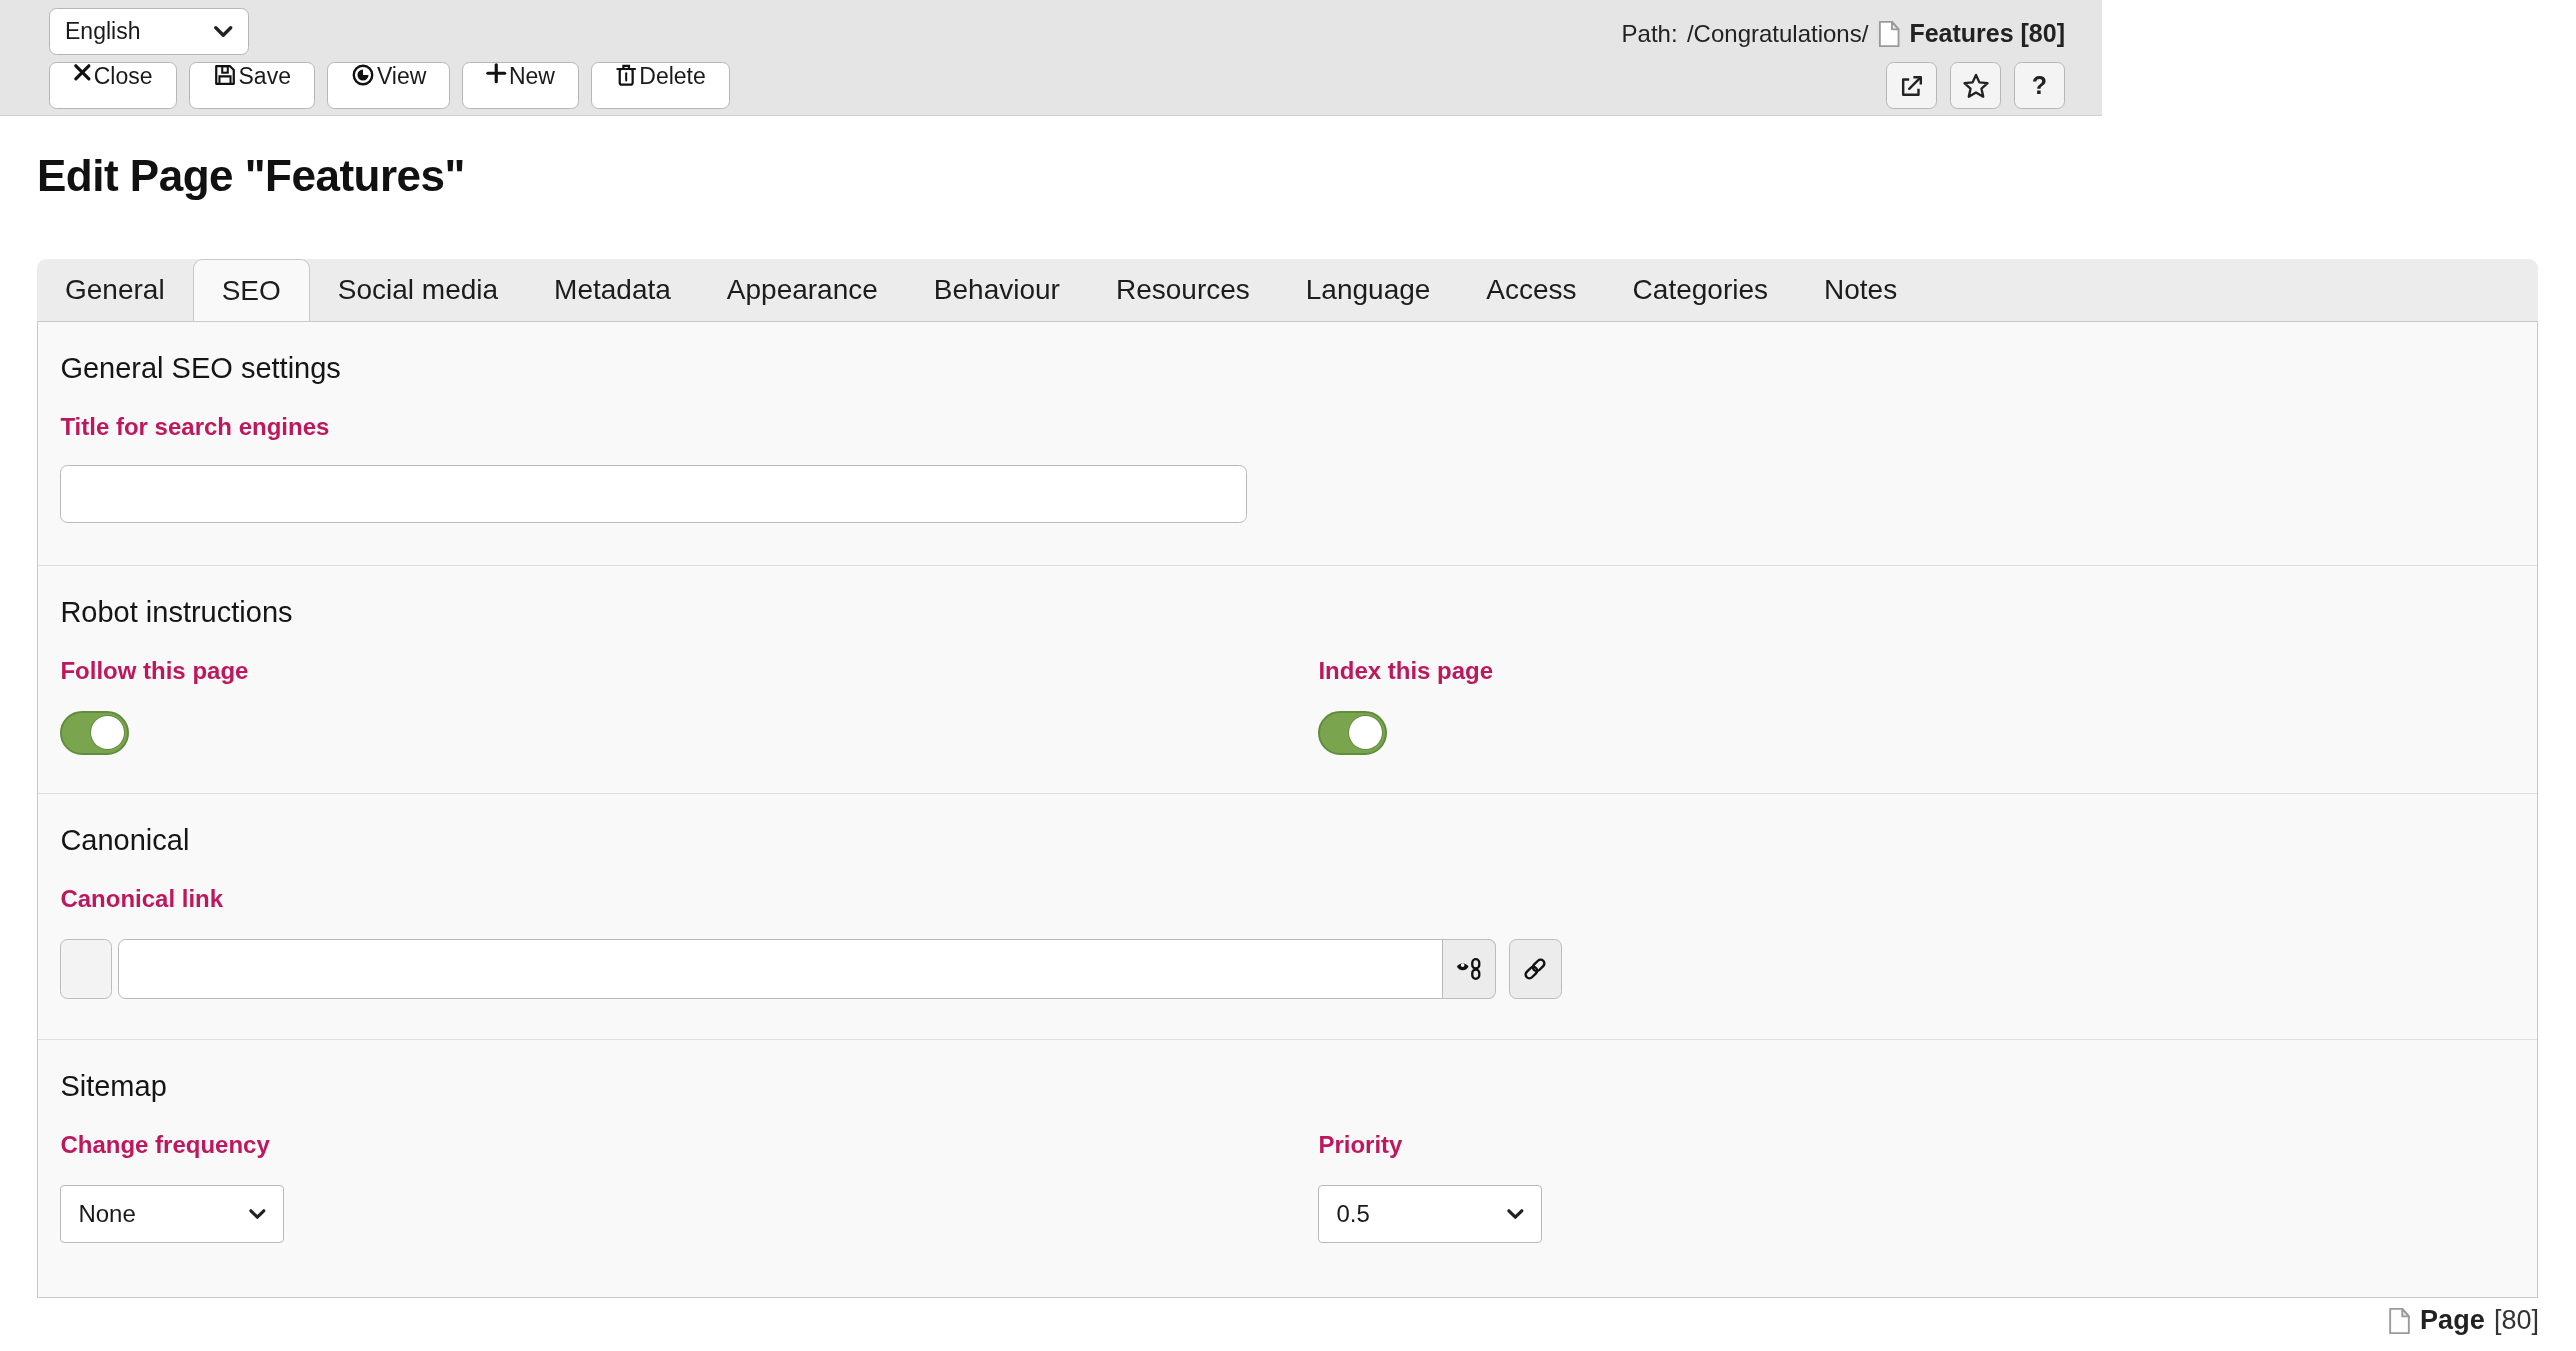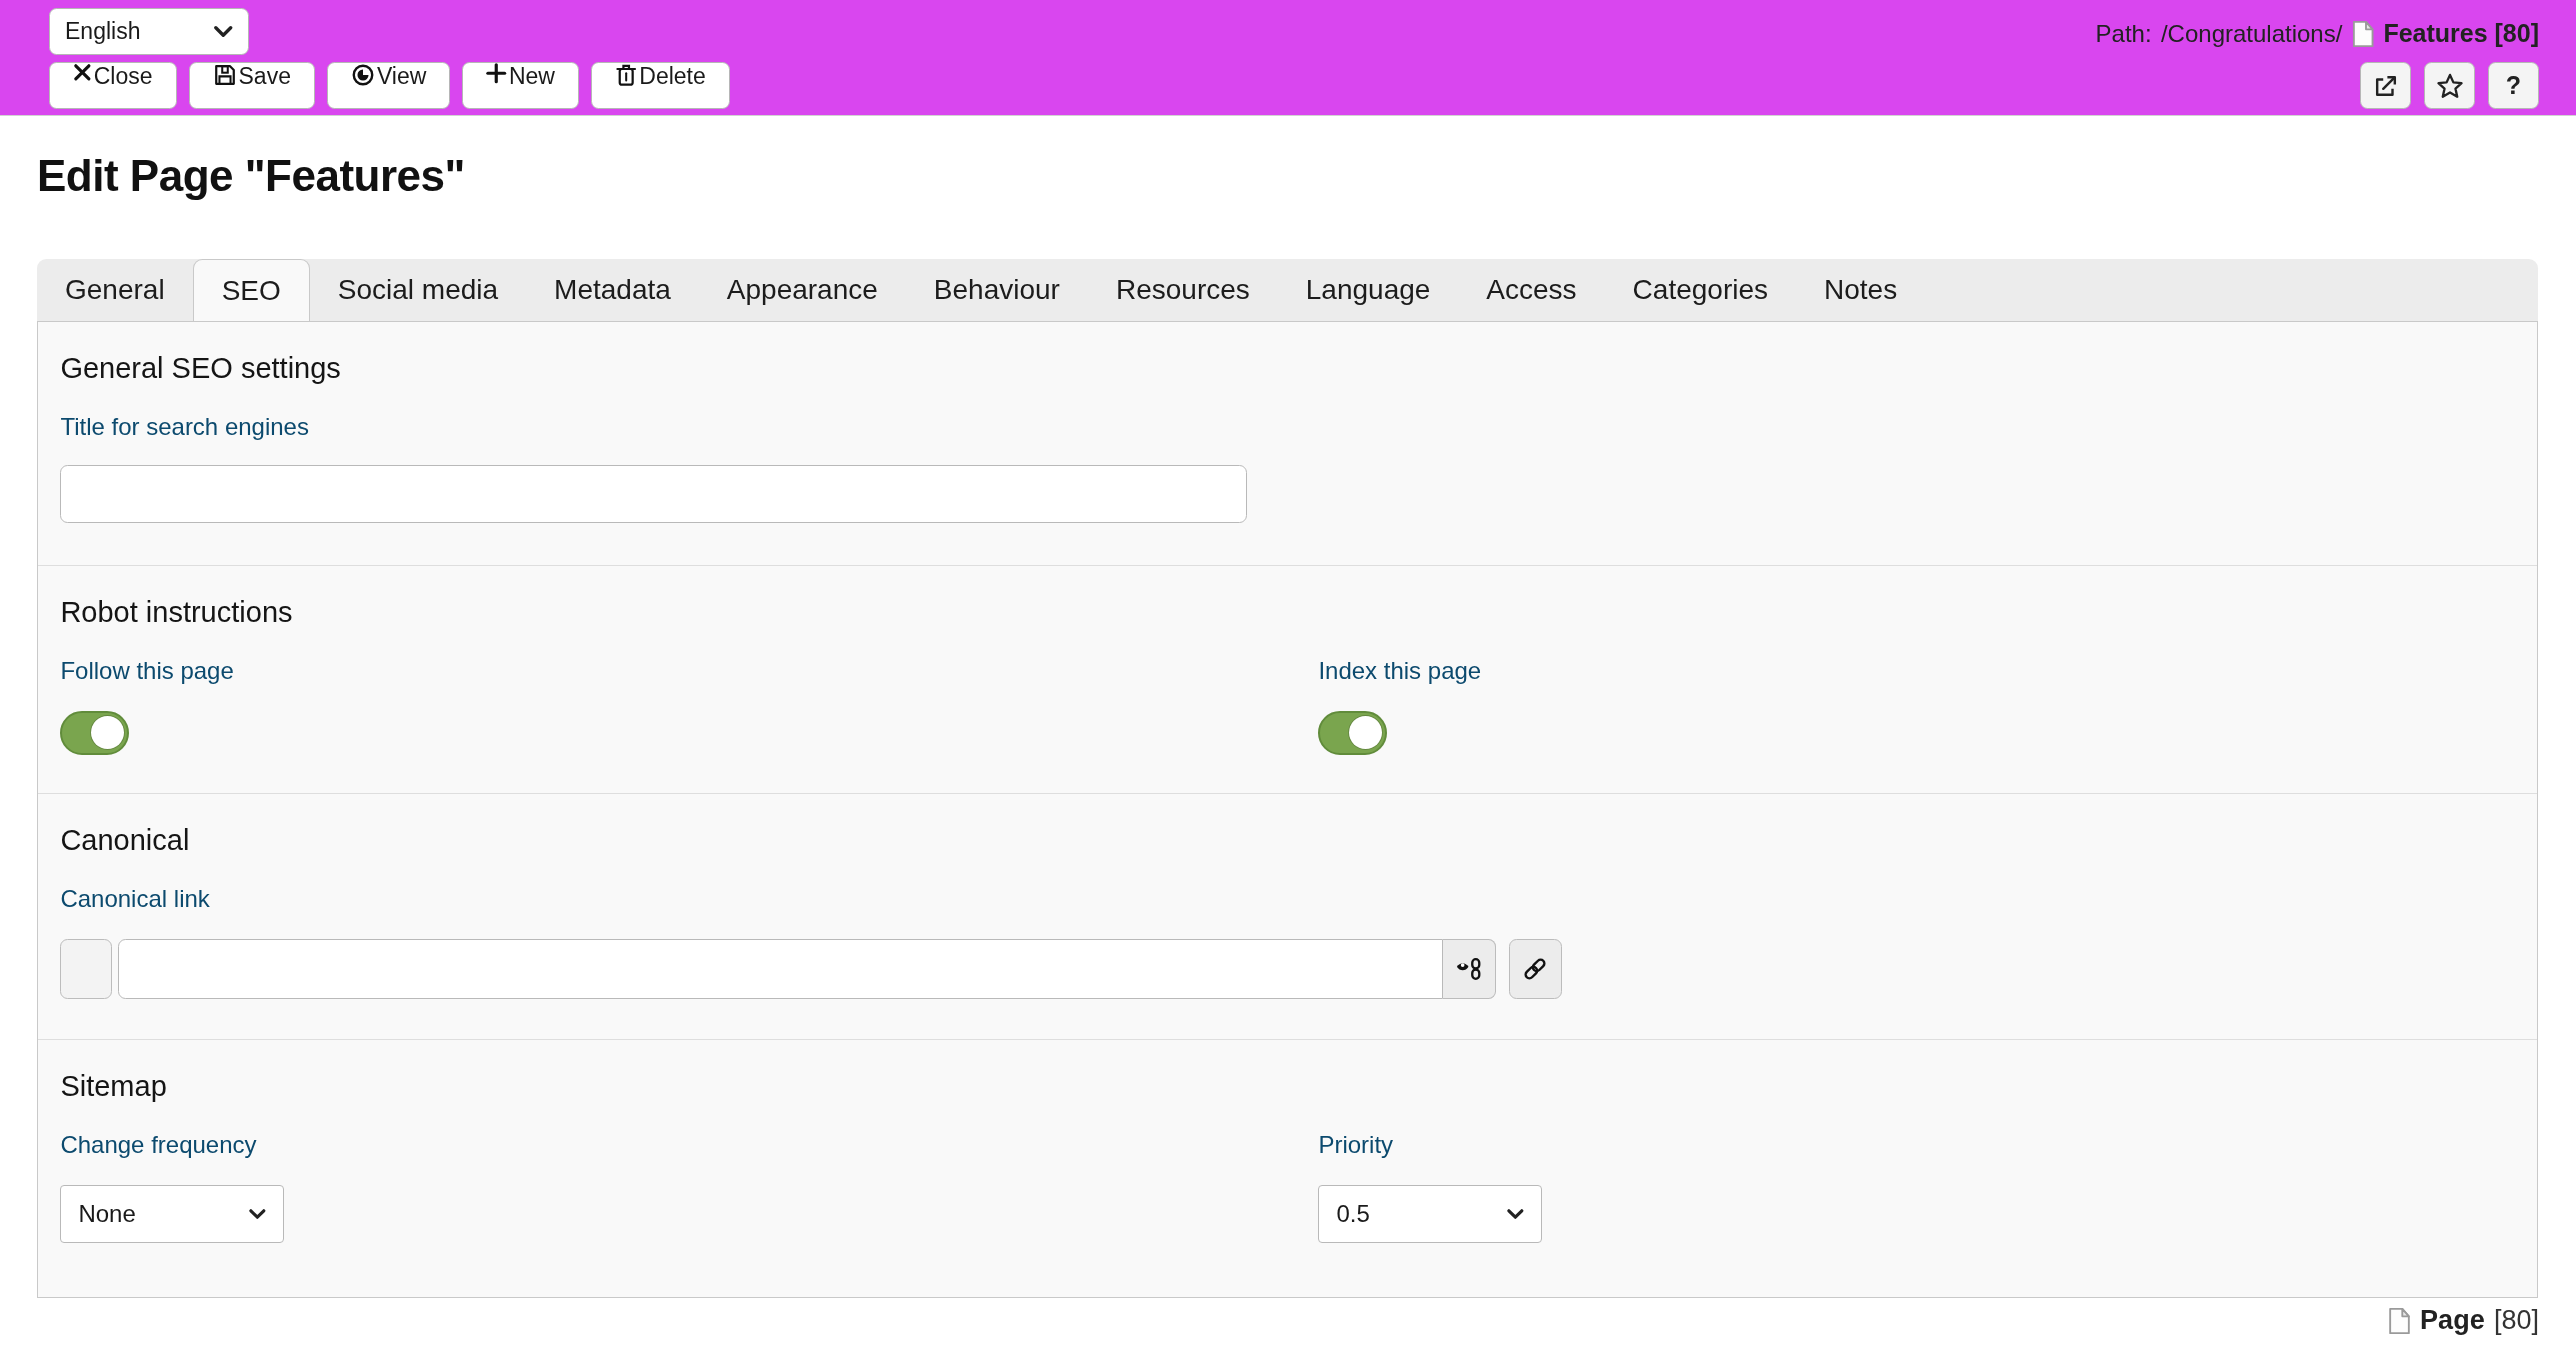--- a/index.html
+++ b/index.html
@@ -5,22 +5,22 @@
   html,body{margin:0;padding:0}
   body{
     width:2576px;height:1351px;position:relative;overflow:hidden;
     background:#ffffff;color:#1a1a1a;
     font-family:"Liberation Sans","DejaVu Sans",sans-serif;
     -webkit-font-smoothing:antialiased;
   }
   *{box-sizing:border-box}
 
   
-  .topbar{position:absolute;left:0;top:0;width:2576px;height:116px;
-    background:#d946ef;border-bottom:1.9px solid #d2d2d2}
+  .topbar{position:absolute;left:0;top:0;width:2102px;height:116px;
+    background:#e5e5e5;border-bottom:1.9px solid #d2d2d2}
   .lang-select{position:absolute;left:49px;top:7.5px;width:200px;height:47px;
     background:#fff;border:1.9px solid #b6b6b6;border-radius:7.5px;
     display:flex;align-items:center;justify-content:space-between;
     padding:0 15px;font-size:23px;cursor:pointer}
   .btn-row{position:absolute;left:49px;top:62px;display:flex;gap:12px}
   .tbtn{height:47px;background:#fff;border:1.9px solid #b6b6b6;border-radius:7.5px;
     display:flex;align-items:flex-start;gap:2px;padding:0 23px;font-size:23px;
     color:#1a1a1a;cursor:pointer;white-space:nowrap}
   .tbtn svg,.tbtn .glyph{flex:0 0 auto}
   .path-line{position:absolute;right:37px;top:13px;height:41px;
@@ -41,21 +41,21 @@
     position:relative;z-index:1}
   .tab{display:flex;align-items:center;padding:0 28px;font-size:28px;
     color:#1c1c1c;cursor:pointer;border-radius:9.3px 9.3px 0 0}
   .tab.active{background:#f9f9f9;border:0.9px solid #c9c9c9;border-bottom:none;
     margin-bottom:-0.9px;z-index:3;padding-top:0.9px}
   .panel{background:#f9f9f9;border:0.9px solid #c9c9c9;position:relative;z-index:2}
   .section{padding:22.4px 22.4px 0;border-top:0.9px solid #dedede}
   .section:first-child{border-top:none}
   .sec-1{height:243px}.sec-2{height:228px}.sec-3{height:246px}.sec-4{height:258px}
   h2{margin:7.5px 0 0;font-size:29px;font-weight:400;color:#151515}
-  .flabel{margin-top:28px;font-size:24px;font-weight:400;color:#0c4a6e}
+  .flabel{margin-top:28px;font-size:24px;font-weight:700;color:#be185d}
   .cols{display:grid;grid-template-columns:1258px 1fr}
 
   .txt-input{display:block;margin-top:24px;width:1187px;height:58px;
     background:#fff;border:1.9px solid #b9b9b9;border-radius:7.5px;
     font-size:24px;padding:0 15px;font-family:inherit;color:#1a1a1a;outline:none}
 
   
   .toggle{margin-top:26px;width:69px;height:44px;border-radius:22.4px;
     background:#7aa54e;border:2.8px solid #618c3b;position:relative;cursor:pointer}
   .toggle .knob{position:absolute;right:3.7px;top:2.8px;width:33px;height:33px;

